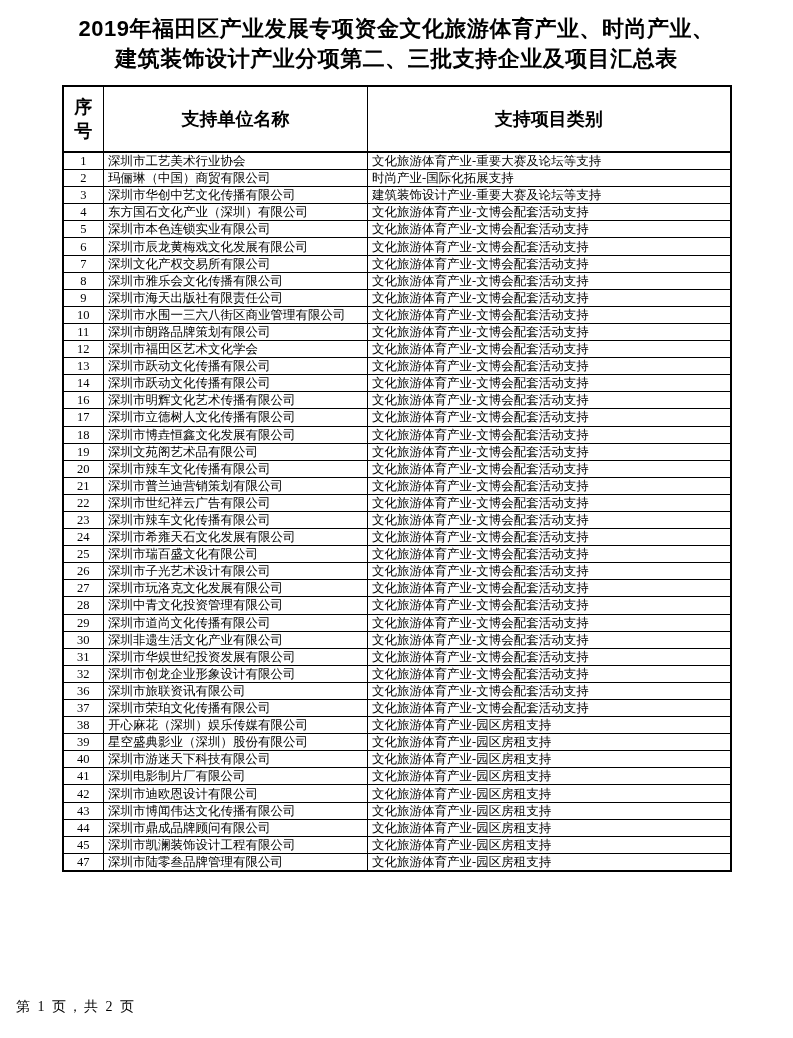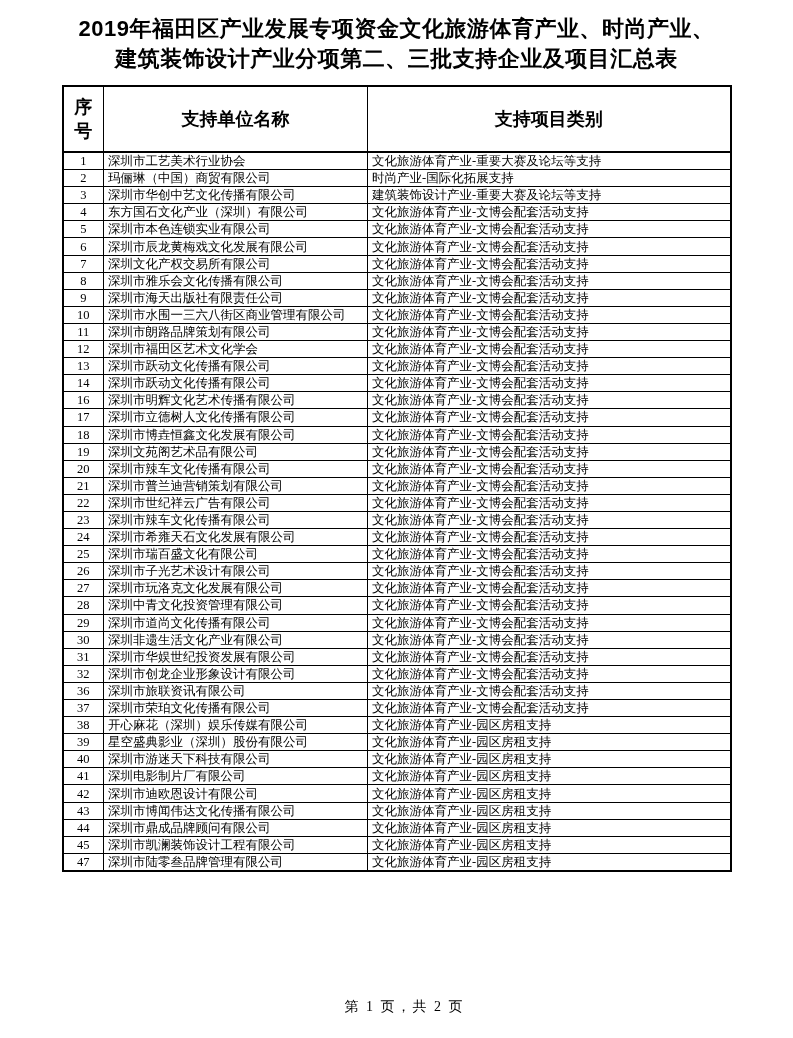--- a/index.html
+++ b/index.html
@@ -54,21 +54,21 @@
   }
   table.main-table td.no-cell {
     text-align: center;
     padding: 0;
   }
   .page-footer {
     position: absolute;
     left: 16px;
     right: 0;
     top: 998px;
-    text-align: center;
+    text-align: left;
     font-size: 14px;
     letter-spacing: 2px;
   }
 </style>
 </head>
 <body>
 
 <div class="page">
 
   <div class="doc-title">

